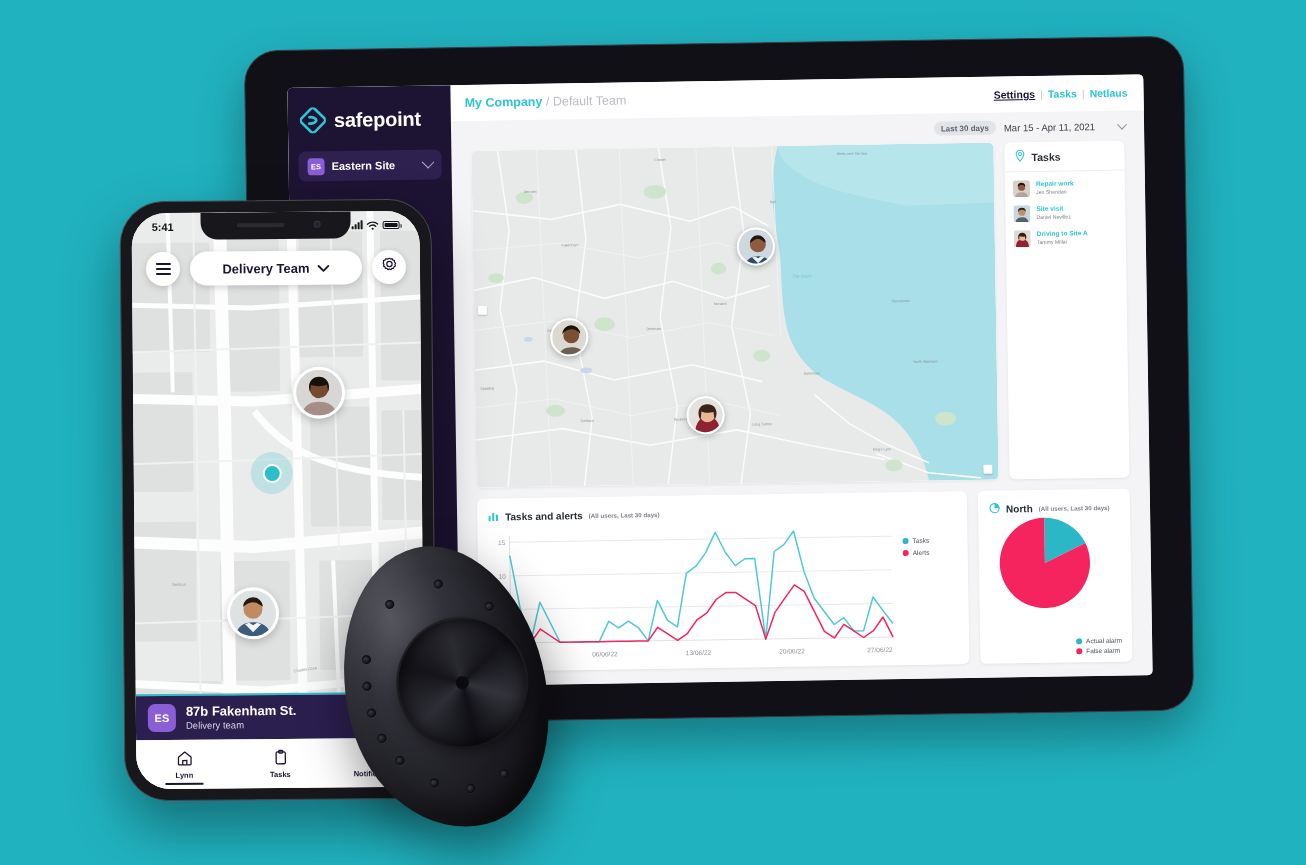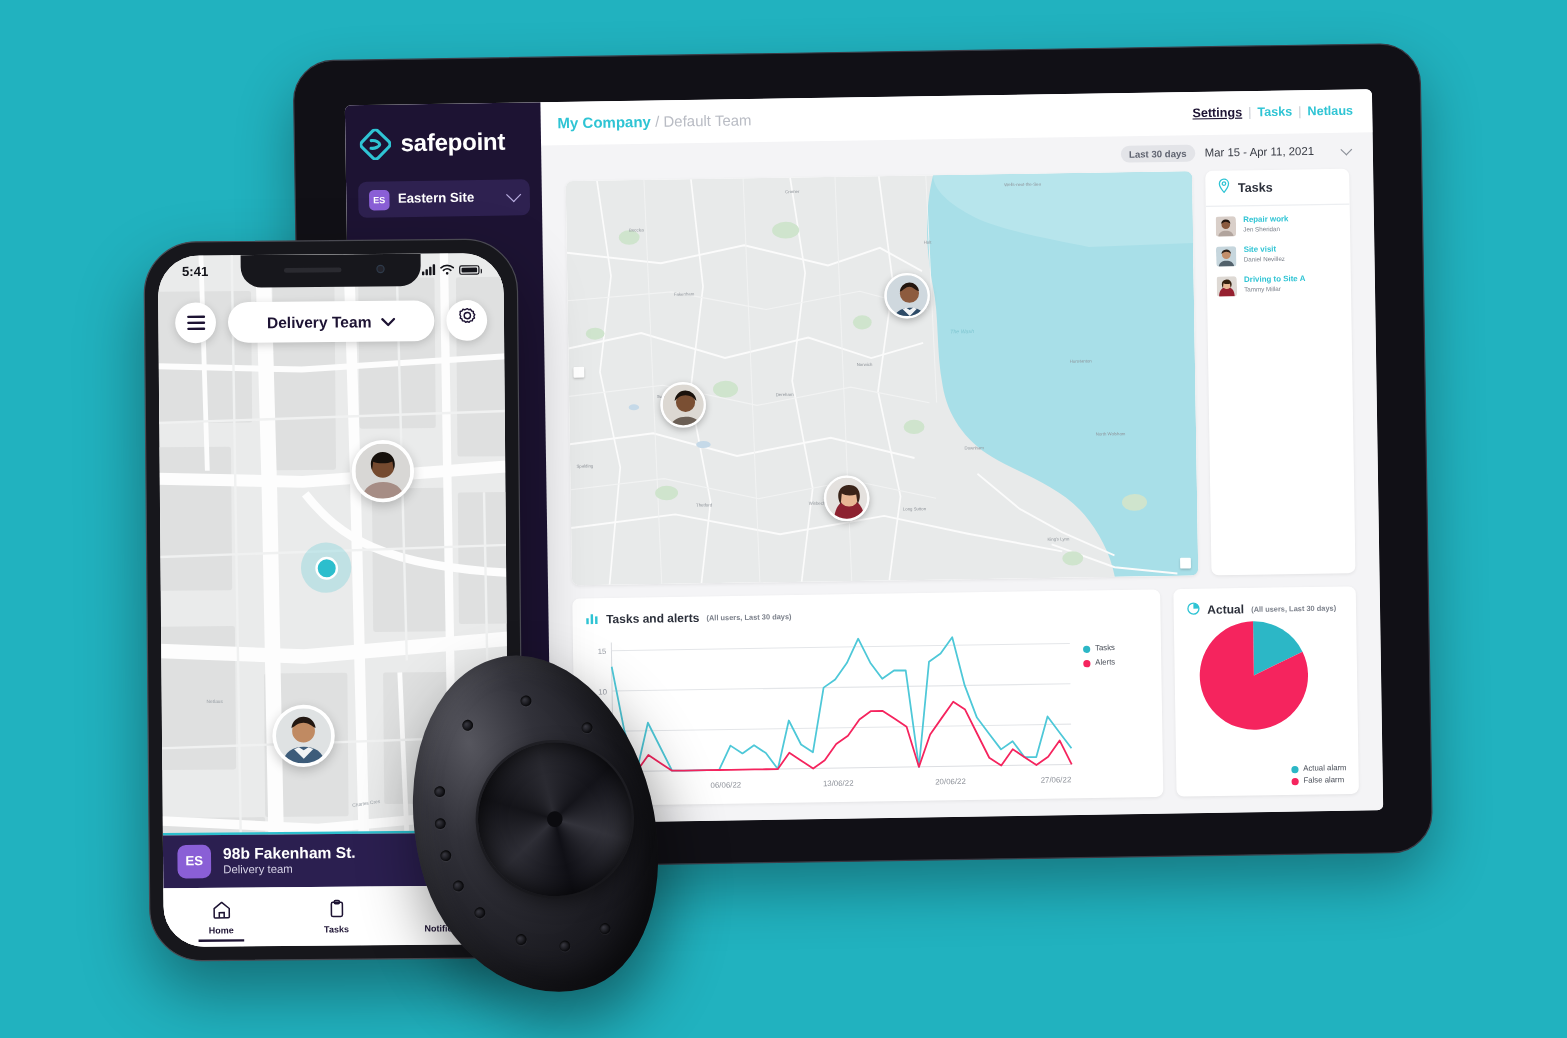--- a/index.html
+++ b/index.html
@@ -454,21 +454,21 @@
             </div>
 
             <div class="alarms-card">
               <div class="card-head">
                 <span>
                   <svg width="11" height="11" viewBox="0 0 12 12">
                     <circle cx="6" cy="6" r="5" fill="none" stroke="#2fc4d4" stroke-width="1.2"></circle>
                     <path d="M6 6 L6 1 A5 5 0 0 1 11 6 Z" fill="#2fc4d4"></path>
                   </svg>
                 </span>
-                <span class="card-title">Actual</span>
+                <span class="card-title">North</span>
                 <span class="card-sub">(All users, Last 30 days)</span>
               </div>
               <svg id="pie-svg" width="94" height="94" viewBox="0 0 100 100" style="position:absolute;left:19px;top:26px">
                   <path d="M50 50 L50.00 2.00 A48 48 0 0 1 93.43 29.56 Z" fill="#2cb7c6"></path>
                   <path d="M50 50 L93.43 29.56 A48 48 0 1 1 50.00 2.00 Z" fill="#f5245e"></path>
                 </svg>
               <div class="pie-legend">
                 <div class="leg-item">
                   <span class="leg-dot" style="background:#2cb7c6"></span>
                   <span>Actual alarm</span>
@@ -614,35 +614,35 @@
 
       <div class="bluedot" style="left:117px;top:240px">
           <i></i>
         </div>
 
       <div class="teal-strip"></div>
 
       <div class="phone-status-bar">
         <span class="psb-badge">ES</span>
         <span>
-          <span class="psb-t1" style="display:block">98b Fakenham St.</span>
+          <span class="psb-t1" style="display:block">87b Fakenham St.</span>
           <span class="psb-t2" style="display:block">Delivery team</span>
         </span>
         <span class="psb-time">2:2</span>
       </div>
 
       <div class="tabbar">
         <div class="tab active">
           <span>
             <svg width="17" height="17" viewBox="0 0 20 20">
                 <path d="M2.6 8.6L10 2.6l7.4 6v8.2a.9.9 0 01-.9.9H3.5a.9.9 0 01-.9-.9z" fill="none" stroke="#1d1333" stroke-width="1.5" stroke-linejoin="round"></path>
                 <path d="M7.6 17.7v-5.1h4.8v5.1" fill="none" stroke="#1d1333" stroke-width="1.5"></path>
               </svg>
           </span>
-          <span>Home</span>
+          <span>Lynn</span>
         </div>
         <div class="tab">
           <span>
             <svg width="17" height="17" viewBox="0 0 20 20">
                 <rect x="4.6" y="3.4" width="10.8" height="14" rx="1.6" fill="none" stroke="#1d1333" stroke-width="1.5"></rect>
                 <rect x="7.5" y="1.6" width="5" height="3.2" rx="1.2" fill="none" stroke="#1d1333" stroke-width="1.5"></rect>
               </svg>
           </span>
           <span>Tasks</span>
         </div>

